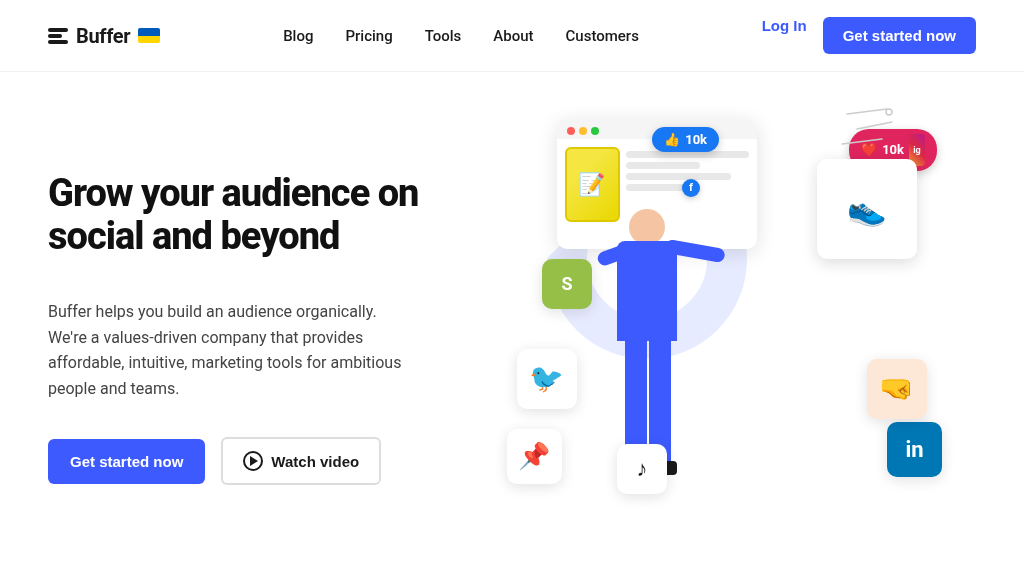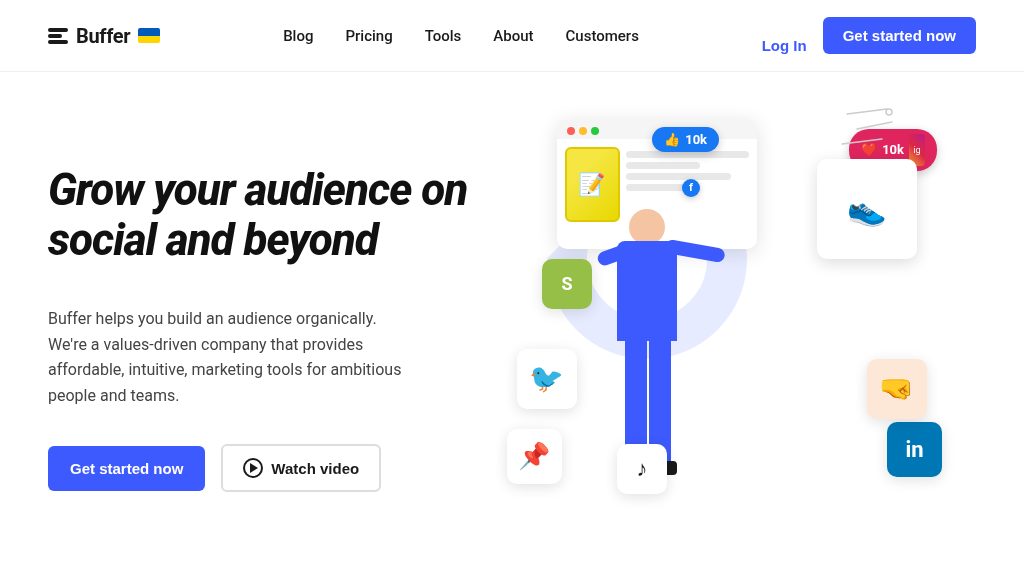--- a/index.html
+++ b/index.html
@@ -63,21 +63,21 @@
     }
     nav a {
       text-decoration: none;
       color: #1a1a1a;
       font-size: 15px;
       font-weight: 500;
     }
 
     .header-actions {
       display: flex;
-      align-items: flex-end;
+      align-items: flex-start;
       gap: 16px;
     }
     .btn-login {
       background: none;
       border: none;
       color: #3d5afe;
       font-size: 15px;
       font-weight: 600;
       cursor: pointer;
     }
@@ -100,27 +100,26 @@
       height: calc(565px - 72px);
       position: relative;
       overflow: hidden;
     }
 
     .hero-left {
       flex: 0 0 430px;
       padding-top: 20px;
     }
     .hero-headline {
-      font-size: 44px;
+      font-size: 38px;
       font-weight: 800;
       line-height: 1.15;
       color: #111;
       margin-bottom: 40px;
       letter-spacing: -1px;
-      font-style: italic;
     }
     .hero-sub {
       font-size: 16px;
       line-height: 1.6;
       color: #444;
       margin-bottom: 36px;
       max-width: 370px;
     }
     .hero-buttons {
       display: flex;
@@ -270,21 +269,21 @@
     .ig-icon {
       width: 16px;
       height: 32px;
       border-radius: 4px;
       background: linear-gradient(45deg, #f09433, #e6683c, #dc2743, #cc2366, #bc1888);
       display: flex;
       align-items: center;
       justify-content: center;
       font-size: 9px;
       color: #fff;
-      font-weight: 400;
+      font-weight: 700;
     }
 
     
     .character {
       position: absolute;
       bottom: 10px;
       left: 80px;
       width: 140px;
       height: 320px;
     }

